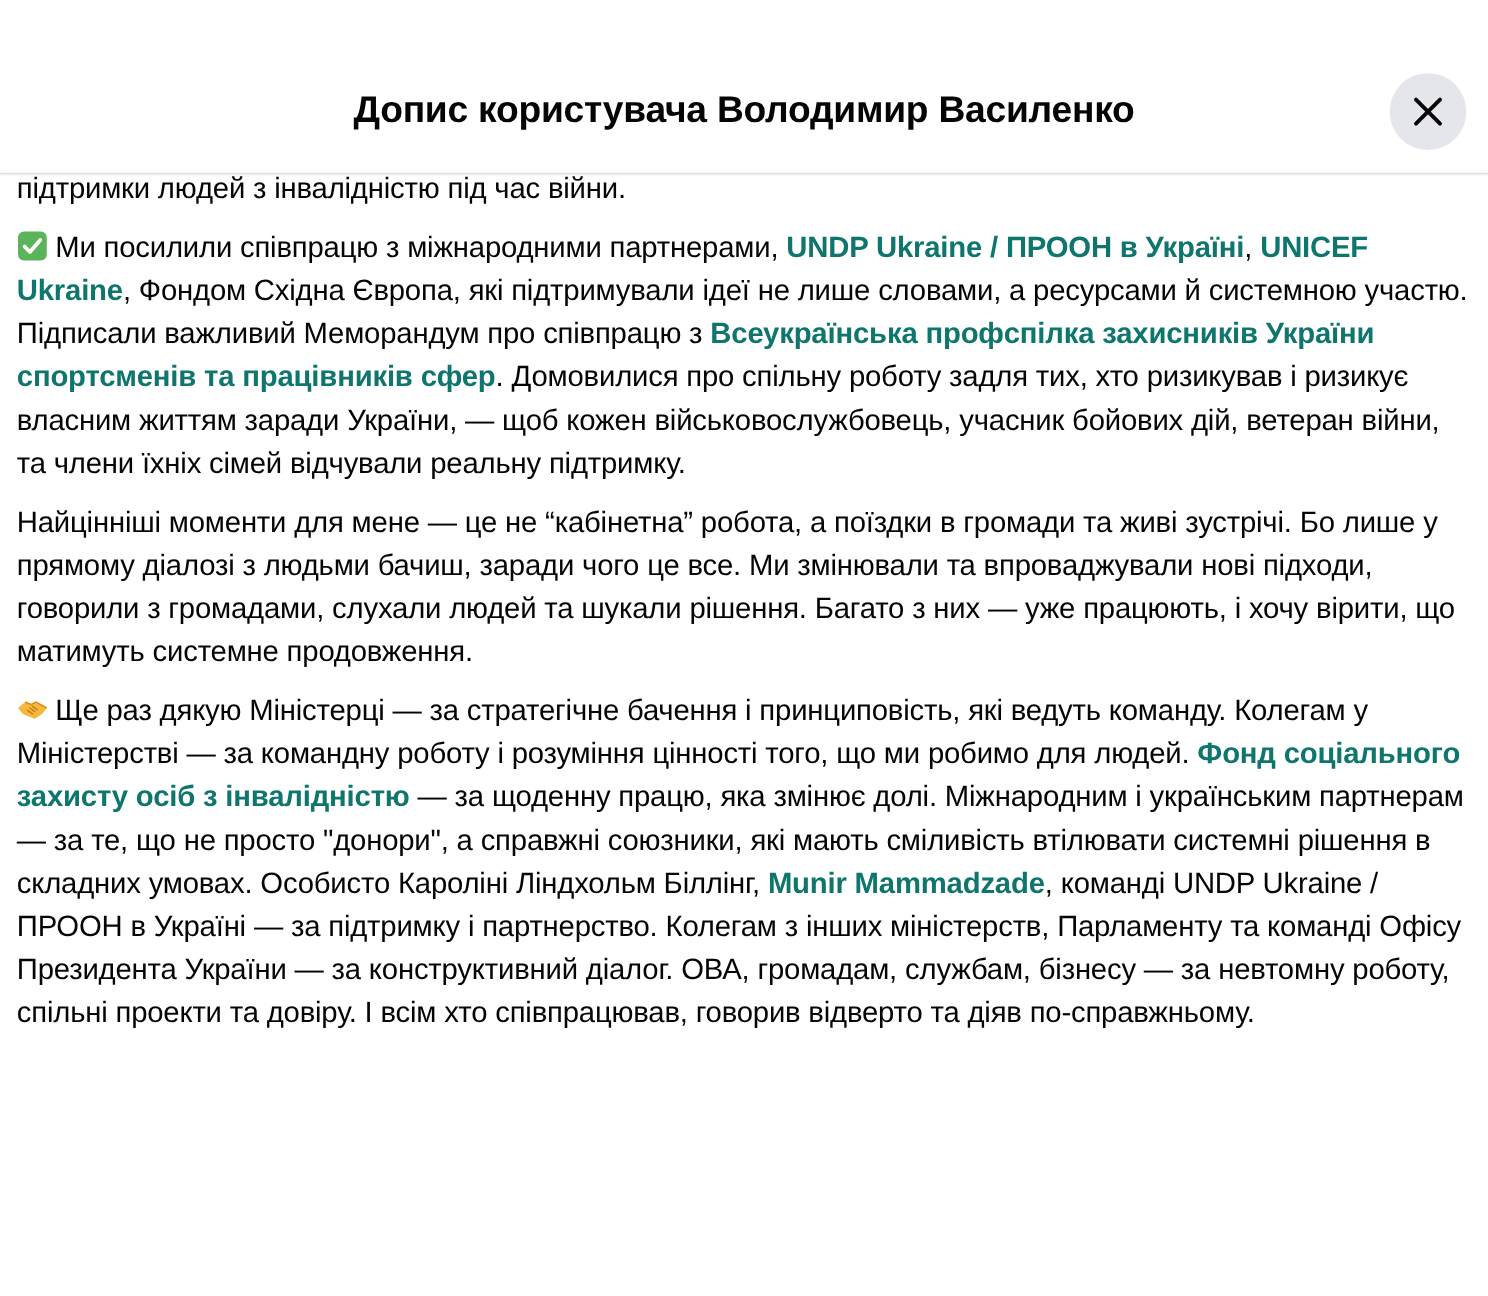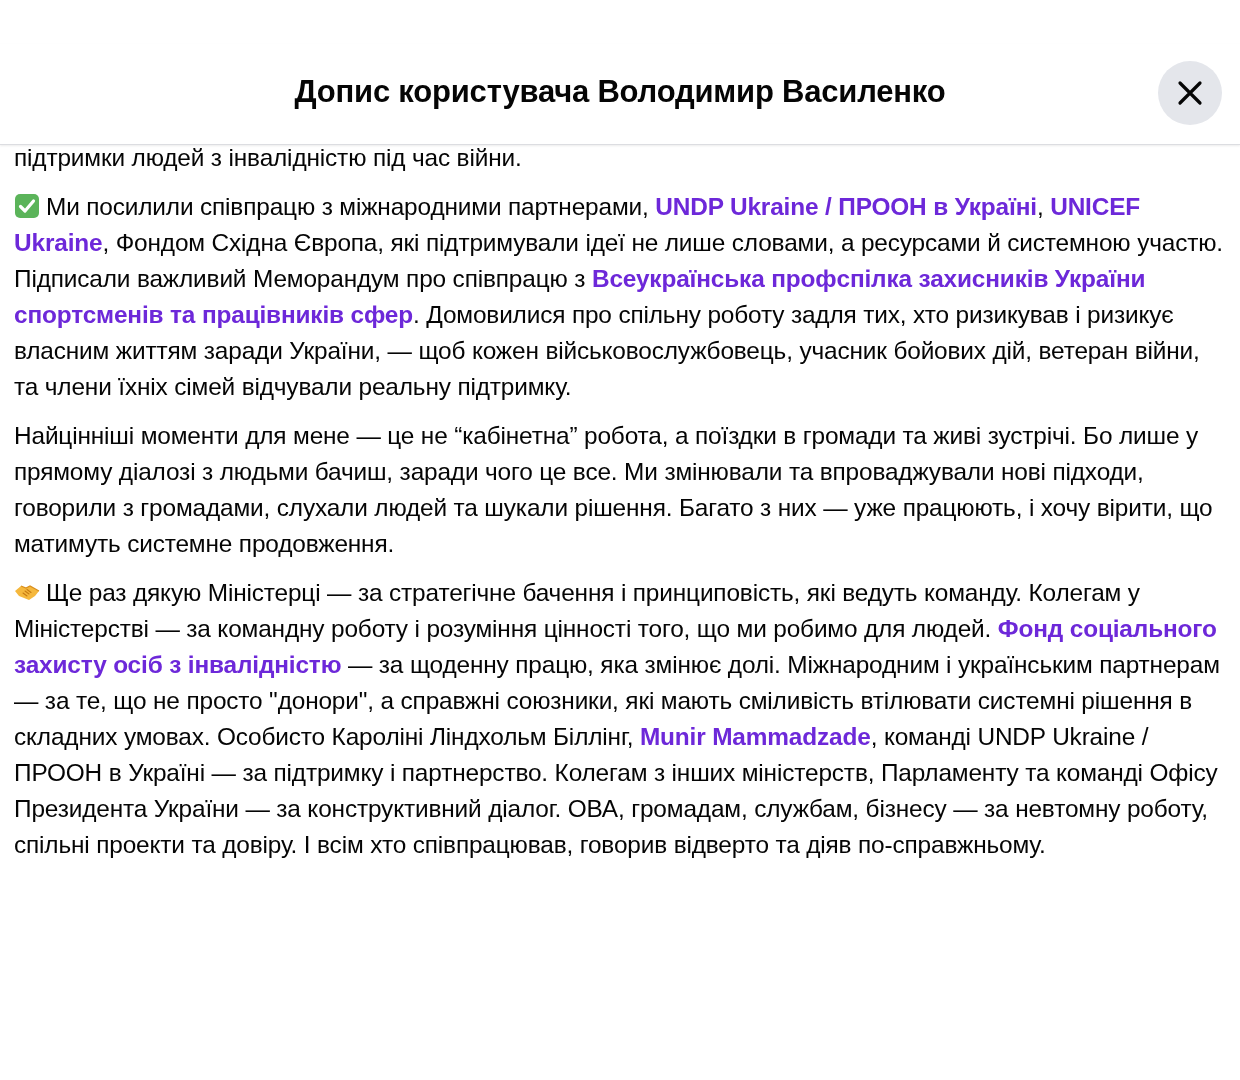--- a/index.html
+++ b/index.html
@@ -67,21 +67,21 @@
     width: 1214px;
     font-size: 24.4px;
     line-height: 36px;
     color: #050505;
     letter-spacing: -0.15px;
   }
   .post-body p {
     margin: 0 0 13px 0;
   }
   .link {
-    color: #6d28d9;
+    color: #0f766e;
     font-weight: bold;
     text-decoration: none;
     cursor: pointer;
   }
   .emoji {
     display: inline-block;
     width: 26px;
     height: 26px;
     vertical-align: -4px;
     margin-right: 6px;

